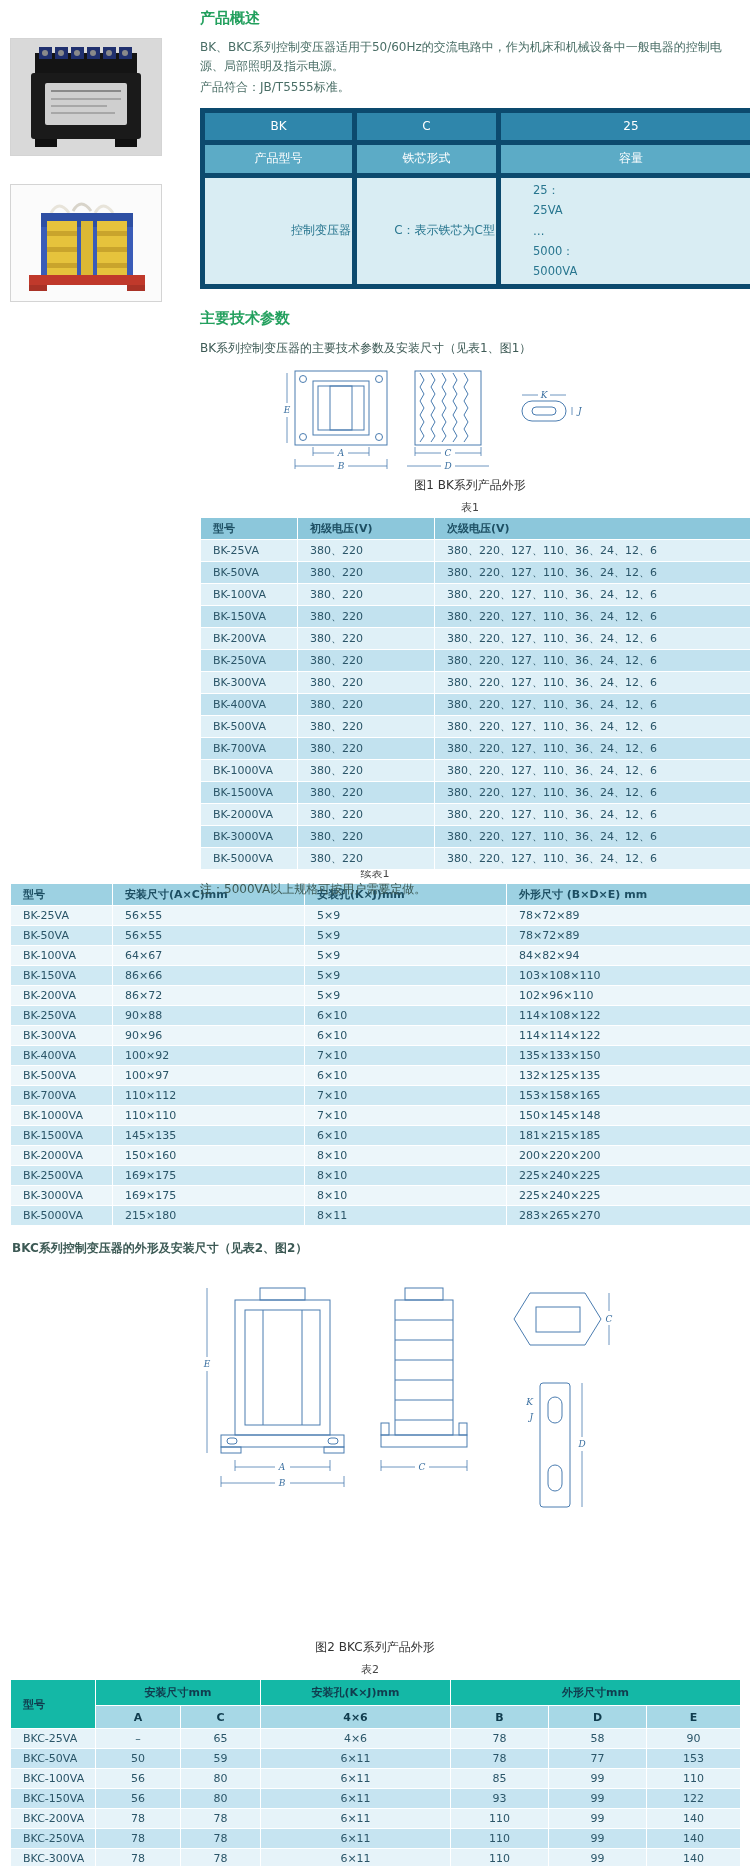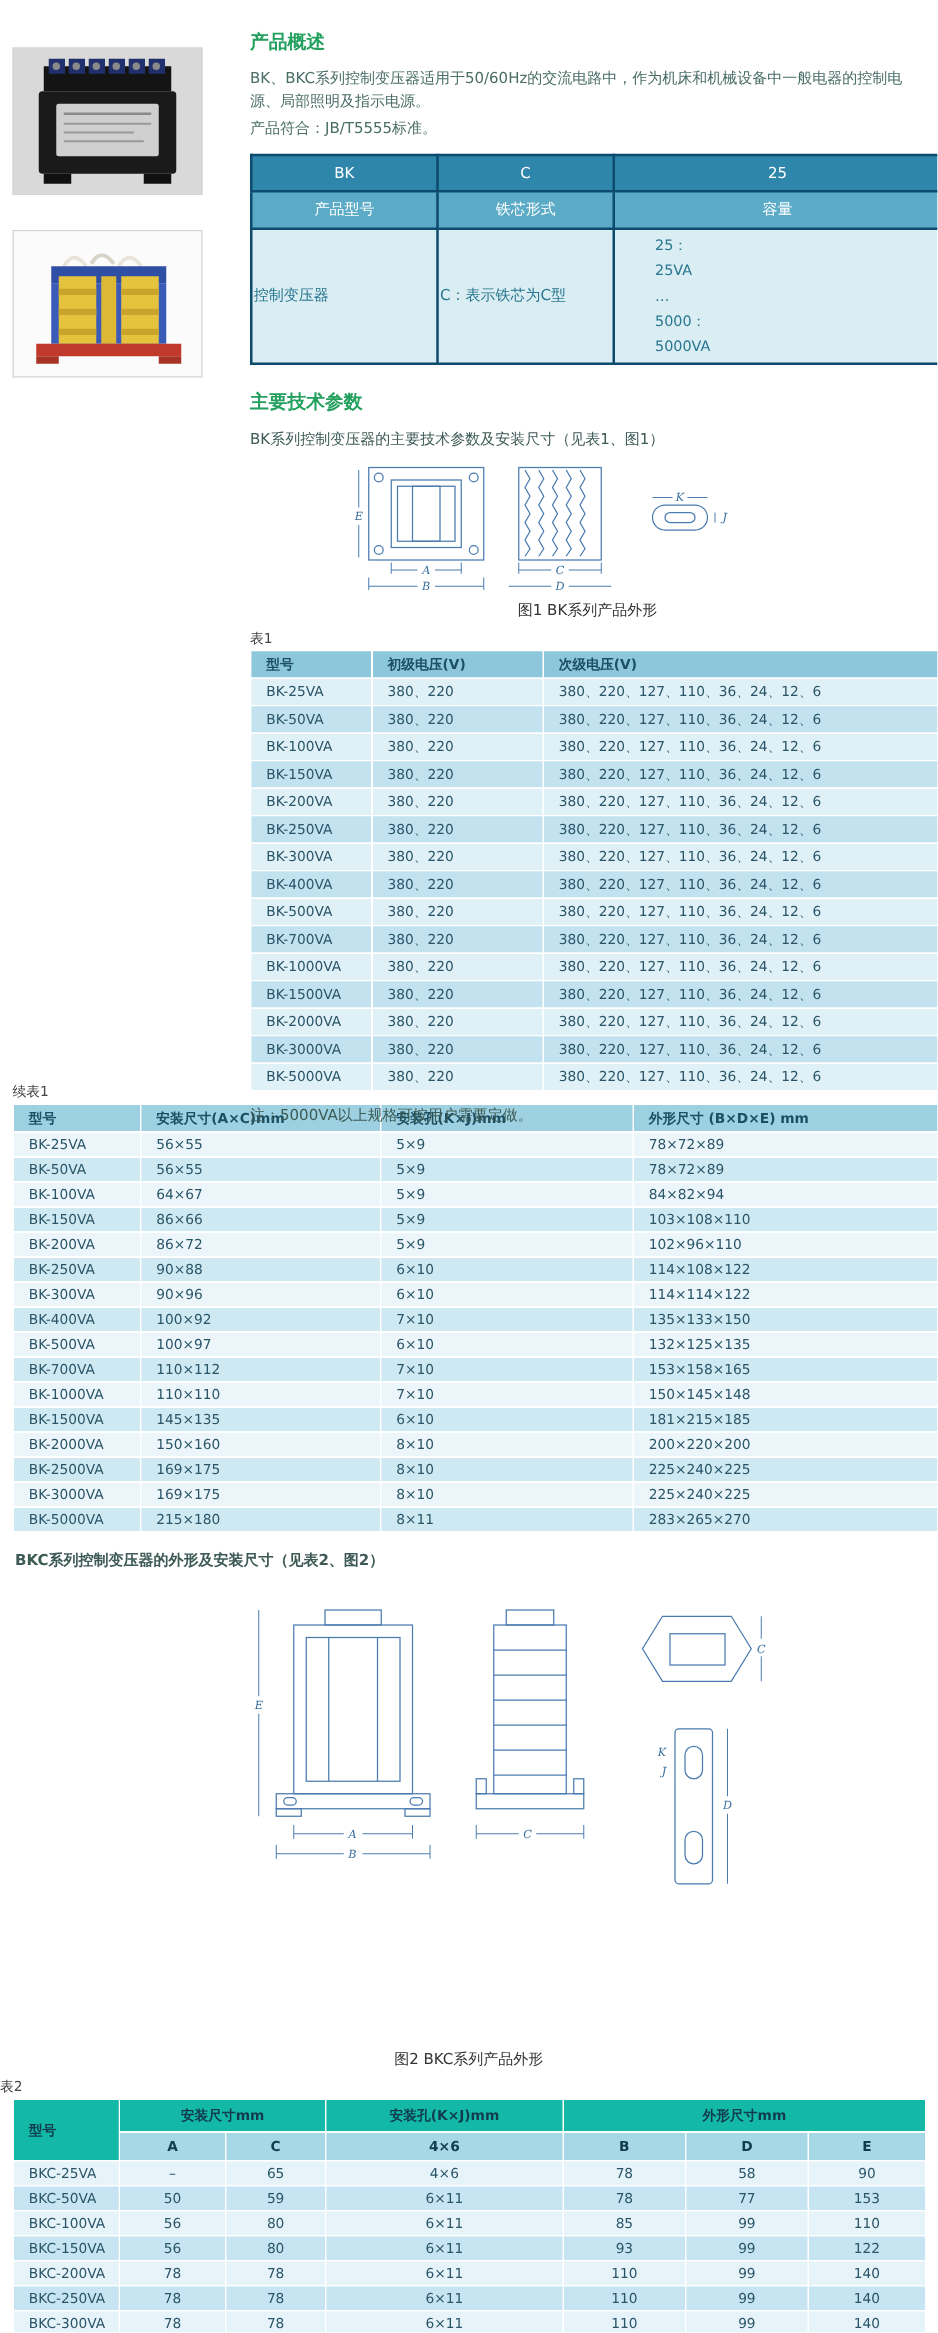--- a/index.html
+++ b/index.html
@@ -7,41 +7,41 @@
     width:750px;height:1866px;position:relative;overflow:hidden;
     background:#ffffff;font-family:"DejaVu Sans","Liberation Sans",sans-serif;
     color:#3d5a55;
   }
   
   .top-section{position:relative;height:862px;}
   .photos{position:absolute;left:10px;top:38px;width:152px;}
   .photo{width:150px;height:116px;border:1px solid #d4d4d4;margin-bottom:28px;overflow:hidden;}
   .photo1{background:#dcdcdc;}
   .photo2{background:#fbfbfb;}
-  .right-col{position:absolute;left:200px;top:24px;width:540px;}
+  .right-col{position:absolute;left:200px;top:9px;width:540px;}
   .sec-title{font-size:15px;font-weight:bold;color:#23a05e;margin:0 0 10px 0;}
   .sec-title.mt{margin-top:20px;}
   .para{font-size:12px;line-height:1.6;color:#4a6e66;margin:0;}
   .std-line{font-size:12px;line-height:1.6;color:#4a6e66;margin:2px 0 0 0;}
   
   .sel{width:540px;border-collapse:collapse;margin-top:10px;table-layout:fixed;font-size:12px;}
-  .sel th,.sel td{border:2px solid #0c4a6e;}
+  .sel th,.sel td{border:5px solid #0c4a6e;}
   .sel tr.h1 th{background:#2f86ab;color:#fff;font-weight:normal;height:25px;}
   .sel tr.h2 th{background:#5cabc6;color:#fff;font-weight:normal;height:26px;}
   .sel tr.h1 th:nth-of-type(1){width:145px;}
   .sel tr.h1 th:nth-of-type(2){width:137px;}
   .sel tr.h1 th:nth-of-type(3){width:258px;}
-  .sel td{background:#d9edf3;color:#28768f;height:104px;text-align:left;vertical-align:middle;}
+  .sel td{background:#d9edf3;color:#28768f;height:104px;text-align:right;vertical-align:middle;}
   .sel td.cap{text-align:left;padding-left:32px;white-space:pre-line;line-height:1.75;font-size:11.5px;}
   .intro{font-size:12px;color:#3d5a55;margin:12px 0 0 0;}
   
   .fig{margin-top:6px;text-align:center;}
   .fig svg{display:block;margin:0 auto;}
   .fig-cap{text-align:center;font-size:12px;color:#333;margin-top:2px;}
-  .tbl-label{text-align:left;font-size:11px;color:#444;margin:6px 0 2px 0;}
+  .tbl-label{text-align:center;font-size:11px;color:#444;margin:6px 0 2px 0;}
   
   .dt{border-collapse:collapse;table-layout:fixed;font-size:11px;color:#2a5568;}
   .dt th,.dt td{border:1px solid #ffffff;padding:3px 4px 3px 12px;text-align:left;overflow:hidden;white-space:nowrap;}
   
   .t1{width:540px;}
   .t1 thead th{background:#8cc7db;color:#1d4f63;font-weight:600;}
   .t1 thead th:nth-of-type(1){width:80px;}
   .t1 thead th:nth-of-type(2){width:120px;}
   .t1 thead th:nth-of-type(3){width:340px;}
   .t1 tbody tr:nth-of-type(odd) td{background:#dff0f7;}

